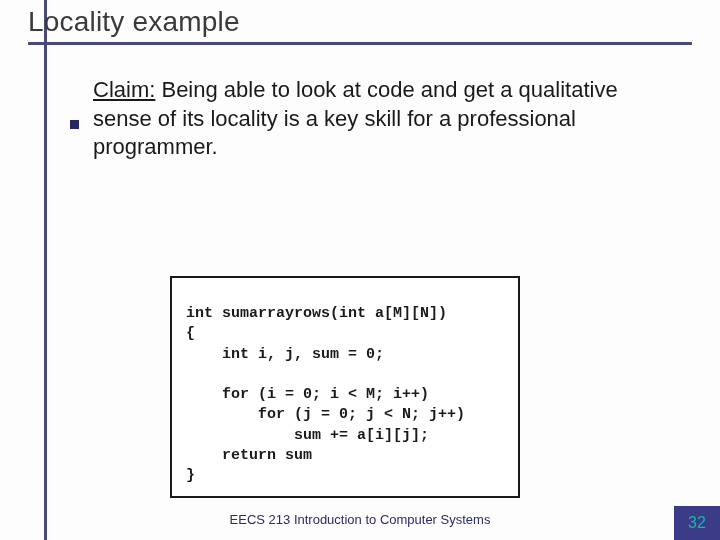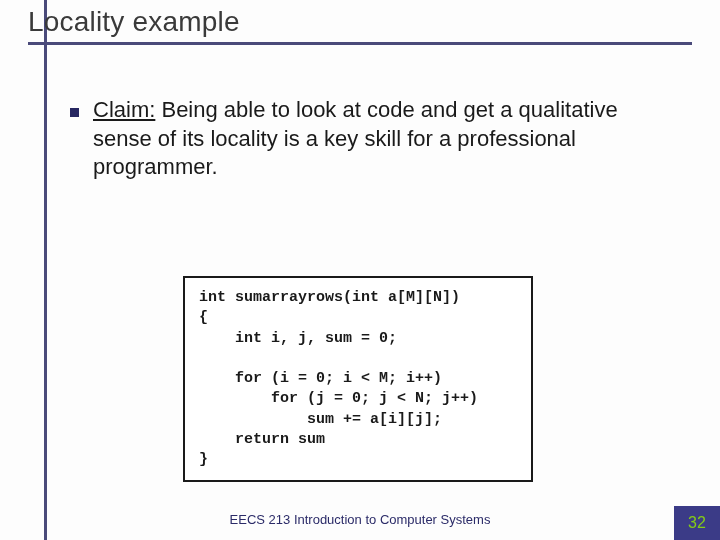--- a/index.html
+++ b/index.html
@@ -50,48 +50,47 @@
     left: 70px;
     right: 40px;
   }
   .bullet-list {
     list-style: none;
     padding: 0;
     margin: 0;
   }
   .bullet-item {
     display: flex;
-    align-items: flex-start;
+    align-items: center;
     margin-bottom: 2px;
-    margin-top: 20px;
   }
   .bullet-marker {
     width: 9px;
     height: 9px;
     background: #272761;
     flex: 0 0 9px;
     margin-top: 12px;
     margin-right: 14px;
   }
   .bullet-text {
     font-size: 22px;
     line-height: 1.3;
     color: #1a1a1a;
   }
   .underline {
     text-decoration: underline;
   }
   .code-box {
     position: absolute;
     top: 276px;
-    left: 183px;
+    left: 170px;
     width: 350px;
     border: 2px solid #1a1a1a;
     background: #fff;
-    padding: 10px 14px 10px 14px;
+    padding: 26px 14px 10px 14px;
     box-sizing: border-box;
   }
   .code-box pre {
     margin: 0;
     font-family: "Courier New", monospace;
     font-size: 15px;
     font-weight: bold;
     line-height: 1.35;
     white-space: pre;
     color: #1a1a1a;
@@ -107,21 +106,21 @@
     line-height: 1.2;
     color: #2b2b68;
   }
   .page-number-box {
     position: absolute;
     right: 0;
     bottom: 0;
     width: 46px;
     height: 34px;
     background: #3b3b87;
-    color: #84cc16;
+    color: #14b8a6;
     font-family: Arial, sans-serif;
     font-size: 16px;
     display: flex;
     align-items: center;
     justify-content: center;
   }
 </style>
 </head>
 <body>
 

